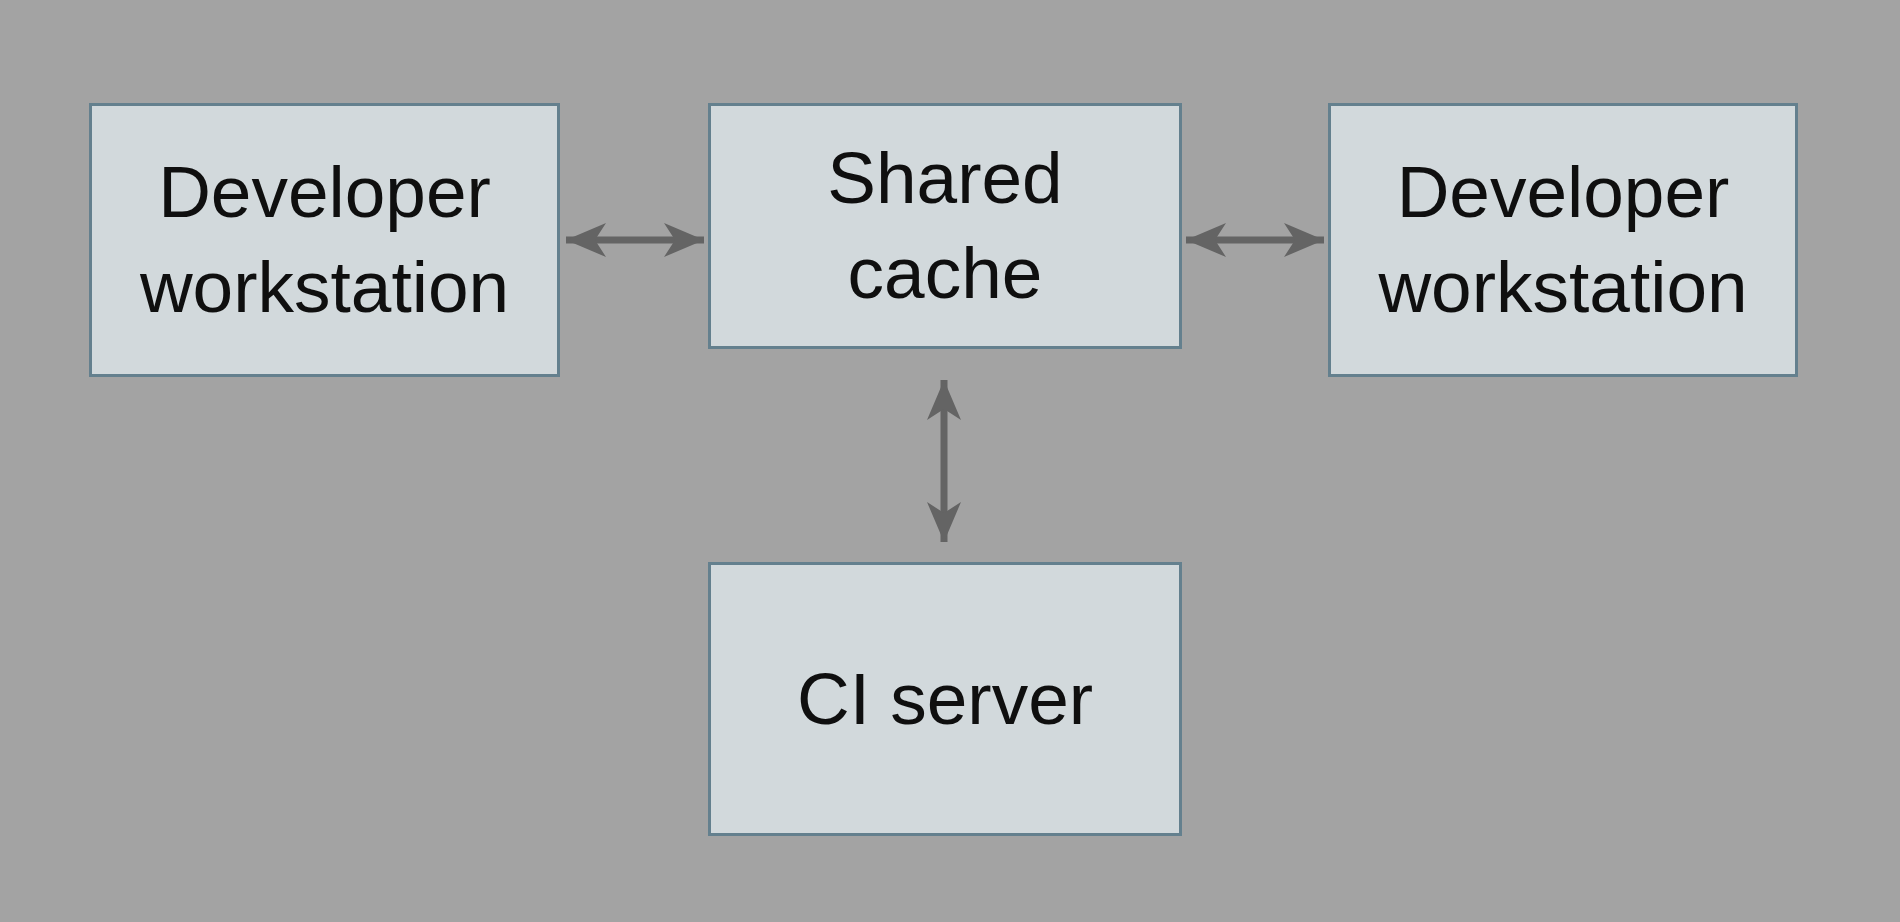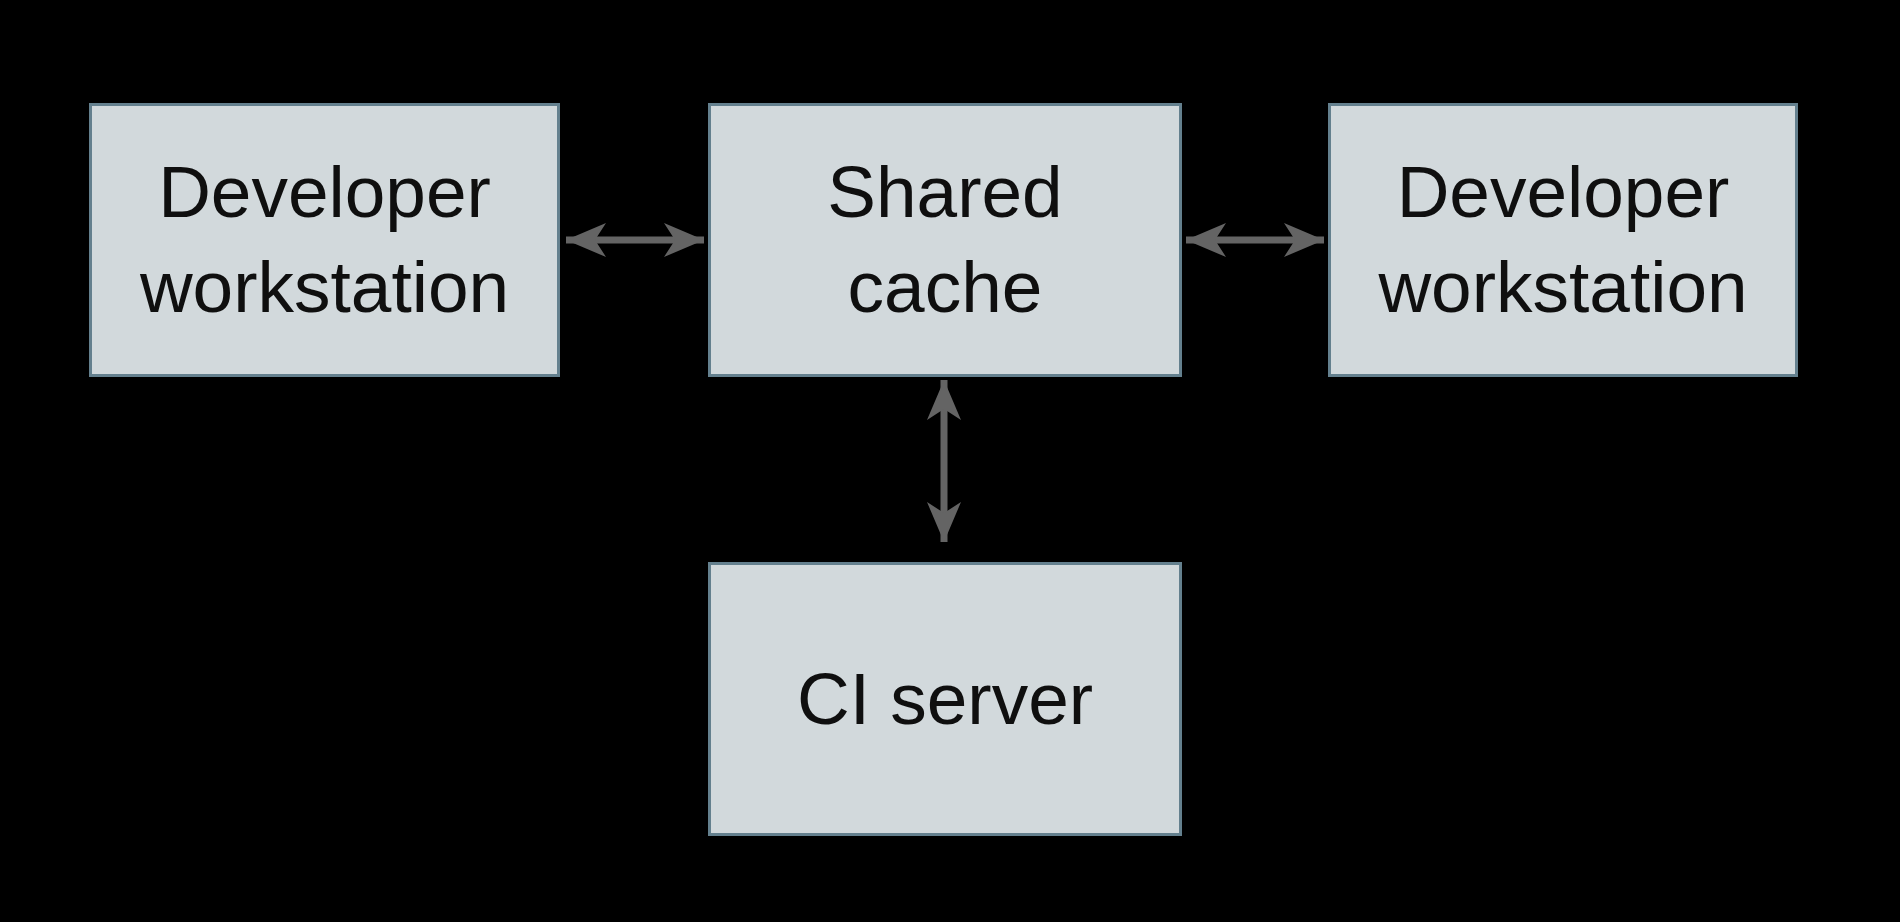--- a/index.html
+++ b/index.html
@@ -3,21 +3,21 @@
 <meta charset="utf-8">
 <style>
   * { margin: 0; padding: 0; box-sizing: border-box; }
   html, body { background: #ffffff; }
   body { font-family: "Liberation Sans", sans-serif; }
 
   .canvas {
     position: relative;
     width: 1900px;
     height: 922px;
-    background: #000000;
+    background: #a3a3a3;
     overflow: hidden;
   }
 
   .node {
     position: absolute;
     background: #d2d9dc;
     border: 3px solid #64808e;
     display: flex;
     align-items: center;
     justify-content: center;
@@ -26,21 +26,21 @@
 
   .node-label {
     font-size: 73px;
     line-height: 1.3;
     color: #0f0f0f;
     white-space: pre-line;
     letter-spacing: 0px;
   }
 
   .node-dev-left   { left: 89px;   top: 103px; width: 471px; height: 274px; }
-  .node-cache      { left: 708px;  top: 103px; width: 474px; height: 274px; }
+  .node-cache      { left: 708px;  top: 103px; width: 474px; height: 246px; }
   .node-dev-right  { left: 1328px; top: 103px; width: 470px; height: 274px; }
   .node-ci         { left: 708px;  top: 562px; width: 474px; height: 274px; }
 
   .edges {
     position: absolute;
     left: 0; top: 0;
     width: 1900px;
     height: 922px;
     pointer-events: none;
   }

